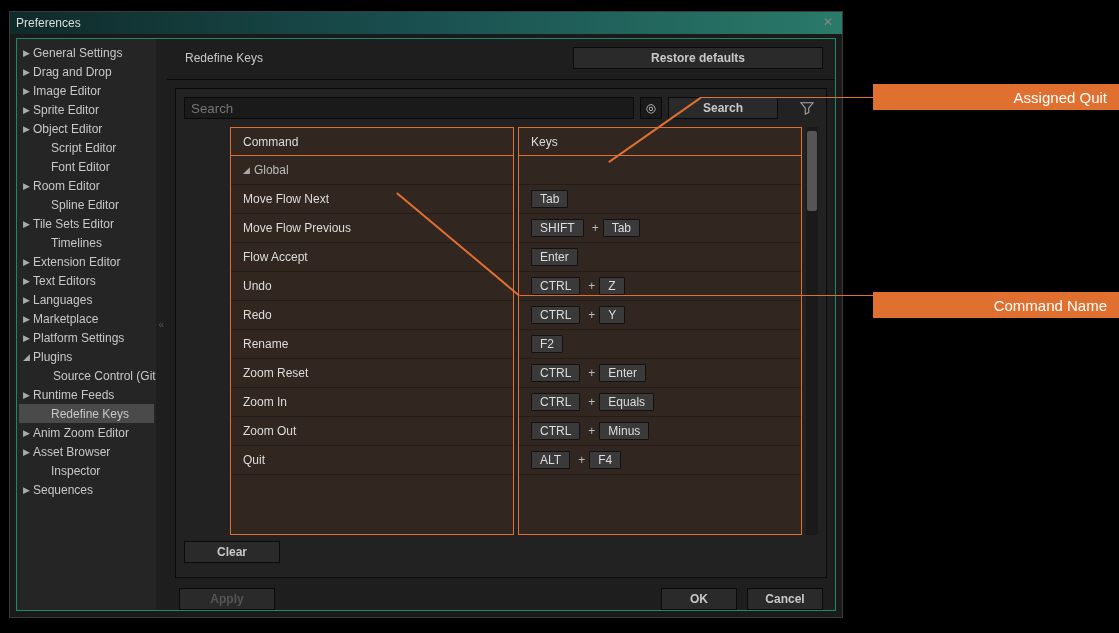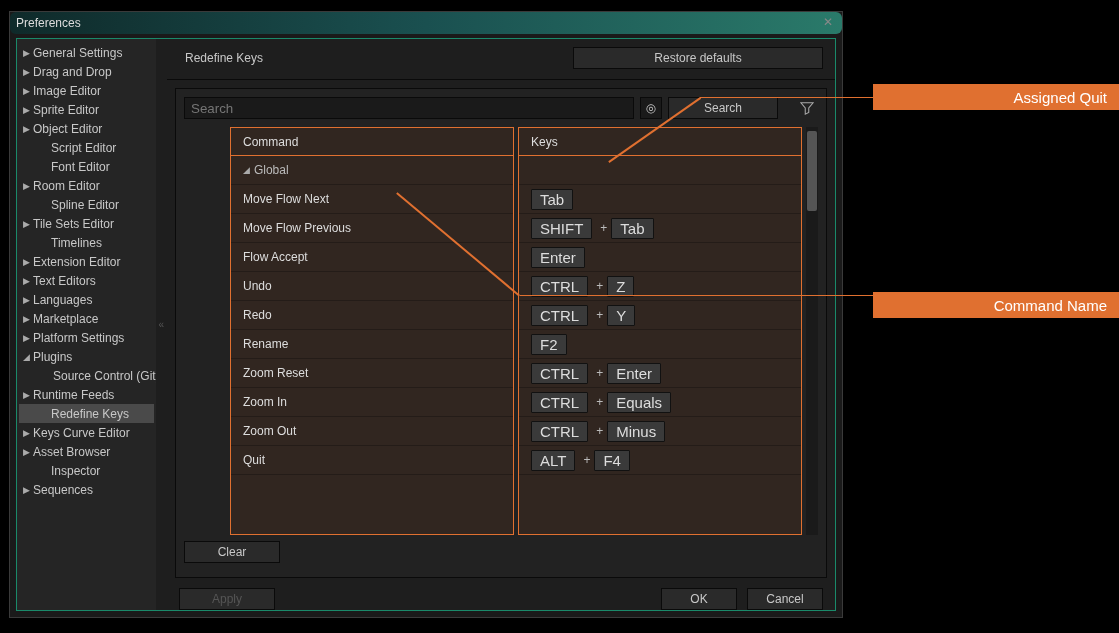--- a/index.html
+++ b/index.html
@@ -1,55 +1,55 @@
 <!DOCTYPE html>
 <html><head>
 <meta charset="utf-8">
 <style>
 * { box-sizing: border-box; margin: 0; padding: 0; }
 body { font-family: "Segoe UI", Arial, sans-serif; font-size: 12px; color: #c8c8c8; background: #000; width: 1119px; height: 633px; position: relative; overflow: hidden; }
 
 .window { position: absolute; left: 9px; top: 11px; width: 834px; height: 607px; background: #1a1a1a; border: 1px solid #3a3a3a; }
-.titlebar { height: 22px; background: linear-gradient(90deg, #0f2a2a 0%, #1a5050 50%, #2a7a6a 100%); display: flex; align-items: center; padding: 0 6px; color: #ddd; justify-content: space-between; border-radius: 6px; }
+.titlebar { height: 22px; background: linear-gradient(90deg, #0f2a2a 0%, #1a5050 50%, #2a7a6a 100%); display: flex; align-items: center; padding: 0 6px; color: #ddd; justify-content: space-between; }
 .titlebar .title { font-size: 12px; }
 .close-x { width: 16px; height: 16px; color: #888; cursor: pointer; text-align: center; line-height: 14px; }
 
 .inner { position: absolute; left: 6px; top: 26px; right: 6px; bottom: 6px; border: 1px solid #1a8a6a; background: #1e1e1e; display: flex; }
 
 .sidebar { width: 146px; background: #252525; overflow-y: auto; padding: 4px 2px; }
 .tree-item { display: flex; align-items: center; height: 19px; padding-left: 4px; color: #c8c8c8; cursor: pointer; white-space: nowrap; }
 .tree-item .arrow { width: 10px; display: inline-block; font-size: 9px; color: #aaa; }
 .tree-item.child { padding-left: 22px; }
 .tree-item.child2 { padding-left: 34px; }
 .tree-item.selected { background: #4a4a4a; }
 
 .collapse-grip { width: 12px; background: #1e1e1e; display: flex; align-items: center; justify-content: center; color: #555; font-size: 10px; cursor: pointer; }
 
 .main { flex: 1; display: flex; flex-direction: column; }
 .header-row { display: flex; align-items: center; padding: 8px 12px 10px 12px; border-bottom: 1px solid #0a0a0a; gap: 8px; }
 .header-title { flex: 1; color: #c8c8c8; padding-left: 6px; }
-.btn { background: #2a2a2a; border: 1px solid #0a0a0a; color: #c8c8c8; height: 22px; display: flex; align-items: center; justify-content: center; cursor: pointer; }
+.btn { background: #2a2a2a; border: 1px solid #0a0a0a; color: #c8c8c8; height: 22px; display: flex; align-items: center; justify-content: center; cursor: pointer; font-weight: bold; }
 .btn.wide { width: 250px; }
 .panel { margin: 8px 8px 0 8px; border: 1px solid #0a0a0a; background: #222; flex: 1; display: flex; flex-direction: column; padding: 8px; position: relative; }
 .search-row { display: flex; align-items: center; gap: 6px; margin-bottom: 8px; }
 .search-input { flex: 1; height: 22px; background: #1a1a1a; border: 1px solid #0a0a0a; color: #888; padding: 0 6px; }
 .regex-btn { width: 22px; height: 22px; border: 1px solid #0a0a0a; background: #1a1a1a; display: flex; align-items: center; justify-content: center; cursor: pointer; }
 .search-btn { width: 110px; }
 .filter-icon { width: 22px; height: 22px; display: flex; align-items: center; justify-content: center; color: #aaa; cursor: pointer; margin-left: 12px; }
 
 .table-wrap { position: relative; flex: 1; display: flex; gap: 4px; margin-left: 46px; }
 .col { border: 1.5px solid #e07030; background: rgba(120,60,30,0.18); display: flex; flex-direction: column; overflow: hidden; }
 .col.cmd { flex: 0 0 284px; }
 .col.keys { flex: 0 0 284px; }
 .col-head { height: 28px; border-bottom: 1px solid #e07030; display: flex; align-items: center; padding: 0 12px; color: #ddd; }
 .rows { flex: 1; overflow: hidden; }
 .row { height: 29px; display: flex; align-items: center; padding: 0 12px; border-bottom: 1px solid rgba(0,0,0,0.25); color: #ddd; }
 .row.group { color: #bbb; }
 .row.group .grp-arrow { font-size: 9px; margin-right: 4px; color: #aaa; }
-.keycap { background: #3a3a3a; border: 1px solid #111; padding: 1px 8px; border-radius: 1px; color: #ddd; margin-right: 4px; font-size: 15px; }
+.keycap { background: #3a3a3a; border: 1px solid #111; padding: 1px 8px; border-radius: 1px; color: #ddd; margin-right: 4px; font-size: 12px; }
 .plus { color: #bbb; margin: 0 4px; }
 
 .scrollbar { width: 12px; background: #1a1a1a; position: relative; margin-left: auto; }
 .scroll-thumb { position: absolute; left: 1px; right: 1px; top: 4px; height: 80px; background: #555; border-radius: 2px; }
 
 .clear-row { padding: 6px 0; }
 .clear-btn { width: 96px; }
 
 .footer { display: flex; gap: 10px; padding: 10px 12px 0 12px; align-items: flex-end; }
 .footer .spacer { flex: 1; }
@@ -151,21 +151,21 @@
         <div class="tree-item">
           <span class="arrow">▶</span>
           <span>Runtime Feeds</span>
         </div>
         <div class="tree-item child selected">
           <span class="arrow"></span>
           <span>Redefine Keys</span>
         </div>
         <div class="tree-item">
           <span class="arrow">▶</span>
-          <span>Keys Curve Editor</span>
+          <span>Anim Zoom Editor</span>
         </div>
         <div class="tree-item">
           <span class="arrow">▶</span>
           <span>Asset Browser</span>
         </div>
         <div class="tree-item child">
           <span class="arrow"></span>
           <span>Inspector</span>
         </div>
         <div class="tree-item">

